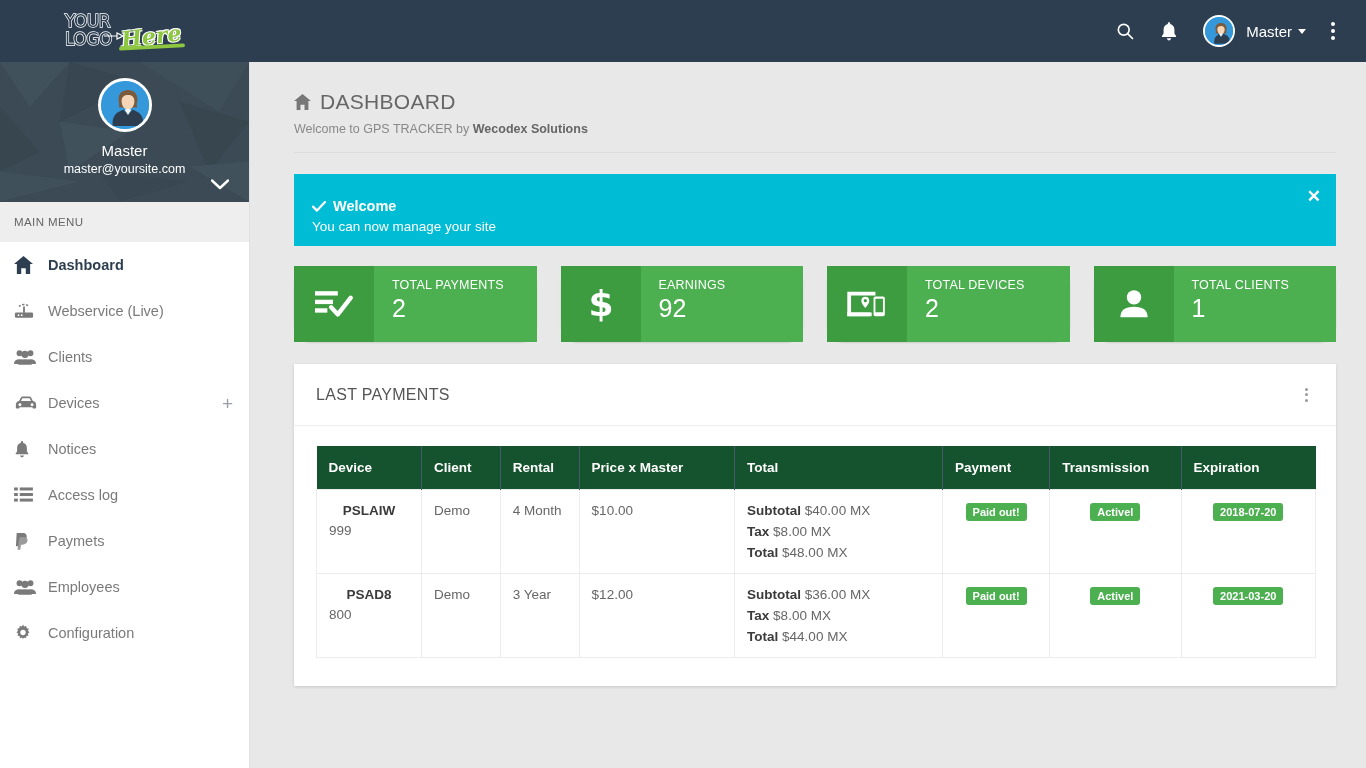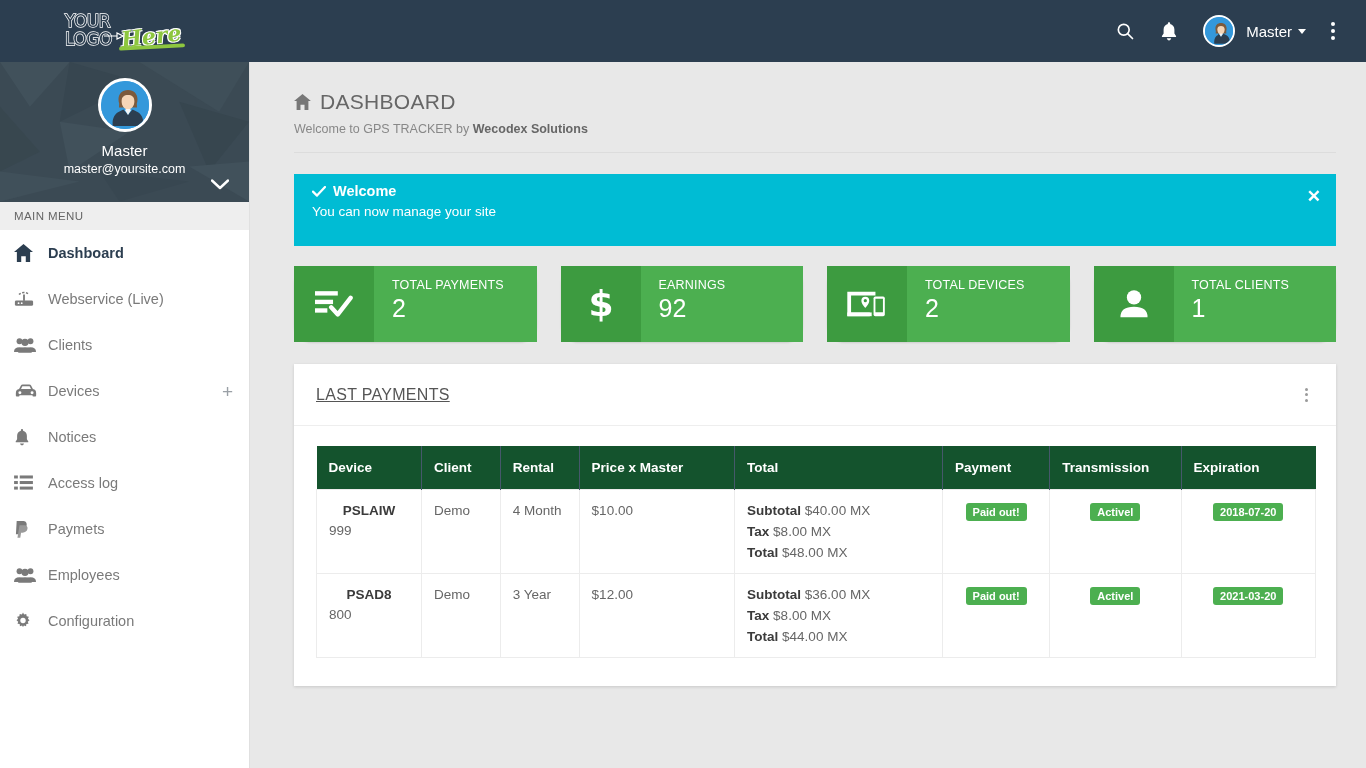--- a/index.html
+++ b/index.html
@@ -126,21 +126,21 @@
   }
   .profile-mail {
     color: #ffffff; font-size: 12.5px;
     margin-top: 3px; z-index: 2;
   }
   .profile-caret {
     position: absolute; right: 20px; bottom: 12px;
     z-index: 2; cursor: pointer;
   }
   .menu-head {
-    height: 28px; background: #eeeeee;
+    height: 40px; background: #eeeeee;
     display: flex; align-items: center;
     padding-left: 14px;
     font-size: 11.5px; color: #666; letter-spacing: 0.4px;
   }
   .menu-item {
     height: 46px;
     display: flex; align-items: center;
     padding: 0 16px 0 14px;
     cursor: pointer;
     color: #7a7a7a; font-size: 14.5px;
@@ -185,21 +185,21 @@
   .hr {
     height: 1px; background: #dcdcdc;
     margin: 16px 0 0 0; width: 1042px;
   }
 
   .alert {
     margin-top: 21px;
     width: 1042px; height: 72px;
     background: #00bcd4;
     color: #ffffff;
-    padding: 9px 18px;
+    padding: 24px 18px;
     position: relative;
   }
   .alert-title { font-size: 14.5px; font-weight: bold; display: flex; align-items: center; gap: 7px; }
   .alert-body { font-size: 13.5px; margin-top: 5px; }
   .alert-close {
     position: absolute; right: 15px; top: 14px;
     font-size: 17px; font-weight: bold; cursor: pointer;
     line-height: 1;
   }
 
@@ -232,21 +232,21 @@
     width: 1042px; height: 322px;
     background: #ffffff;
     box-shadow: 0 1px 3px rgba(0,0,0,0.14);
   }
   .panel-head {
     height: 62px;
     border-bottom: 1px solid #eeeeee;
     display: flex; align-items: center;
     padding: 0 22px 0 22px;
   }
-  .panel-title { font-size: 16px; color: #555; letter-spacing: 0.3px; text-decoration: underline; }
+  .panel-title { font-size: 16px; color: #555; letter-spacing: 0.3px; }
   .panel-kebab {
     margin-left: auto;
     display: flex; flex-direction: column;
     gap: 2.5px; cursor: pointer; padding: 6px;
   }
   .panel-kebab i { width: 3px; height: 3px; border-radius: 50%; background: #9a9a9a; display: block; }
 
   .tbl-wrap { padding: 20px 22px 0 22px; }
   table { border-collapse: collapse; width: 1000px; table-layout: fixed; }
   thead th {

